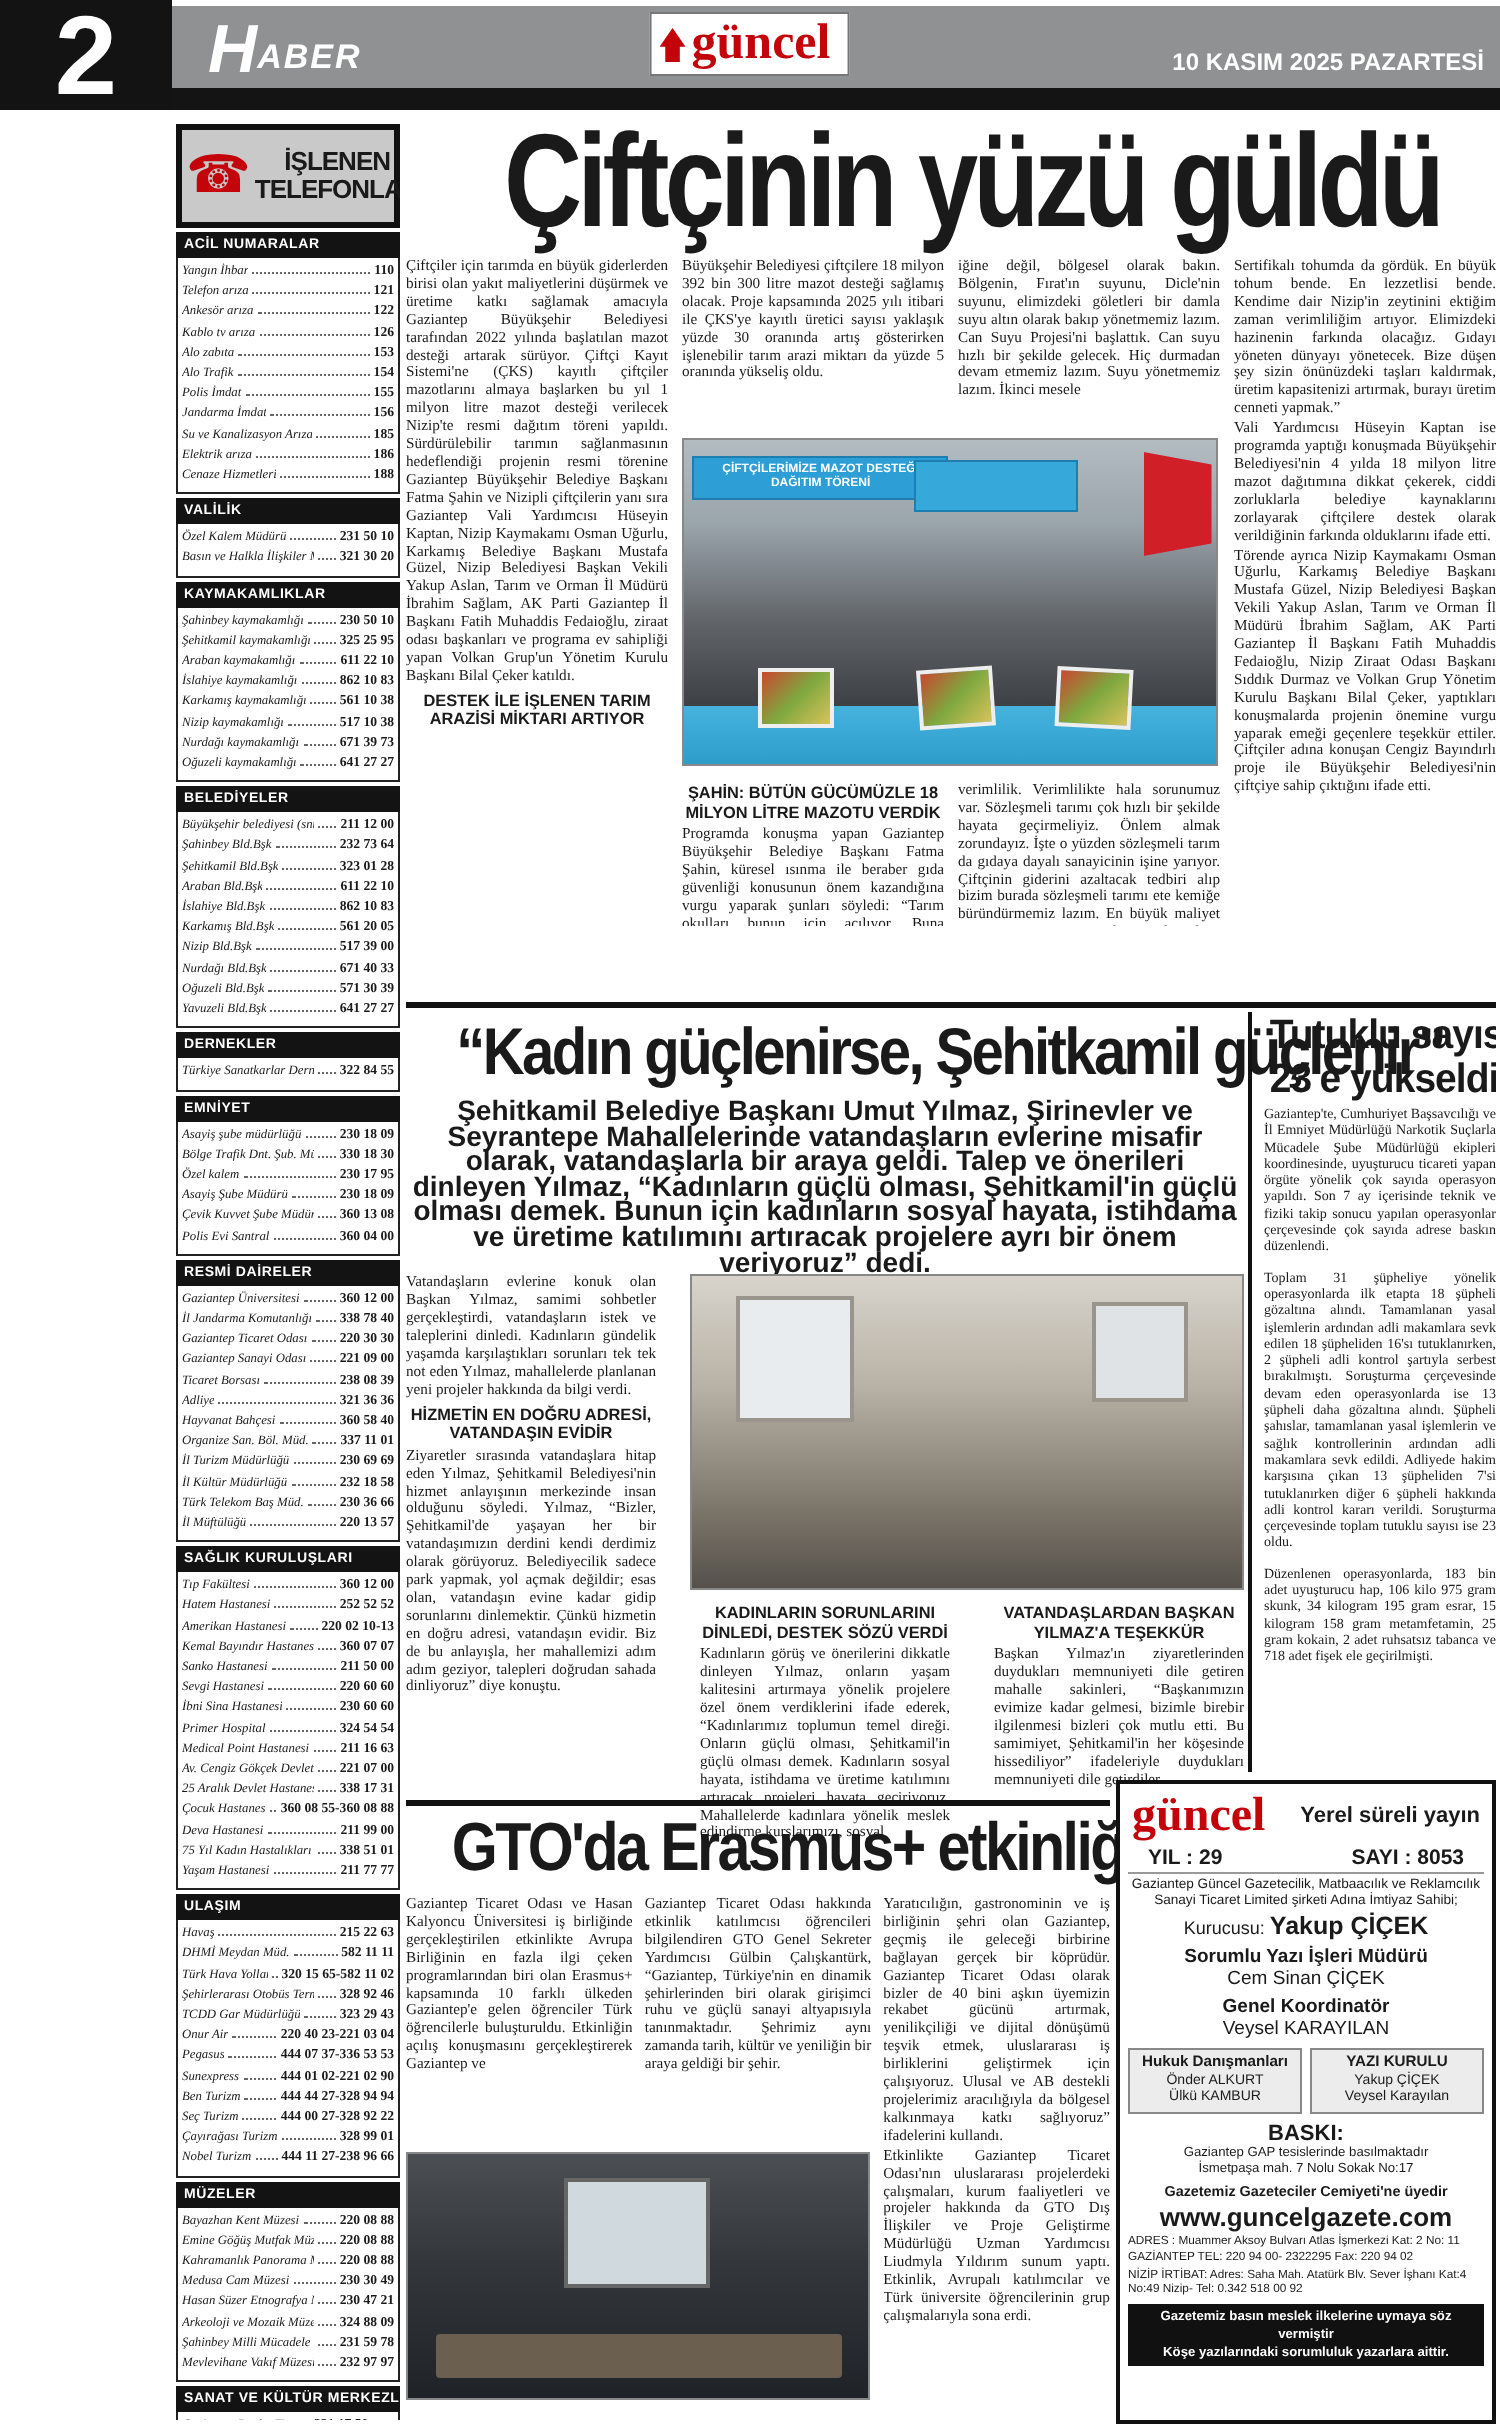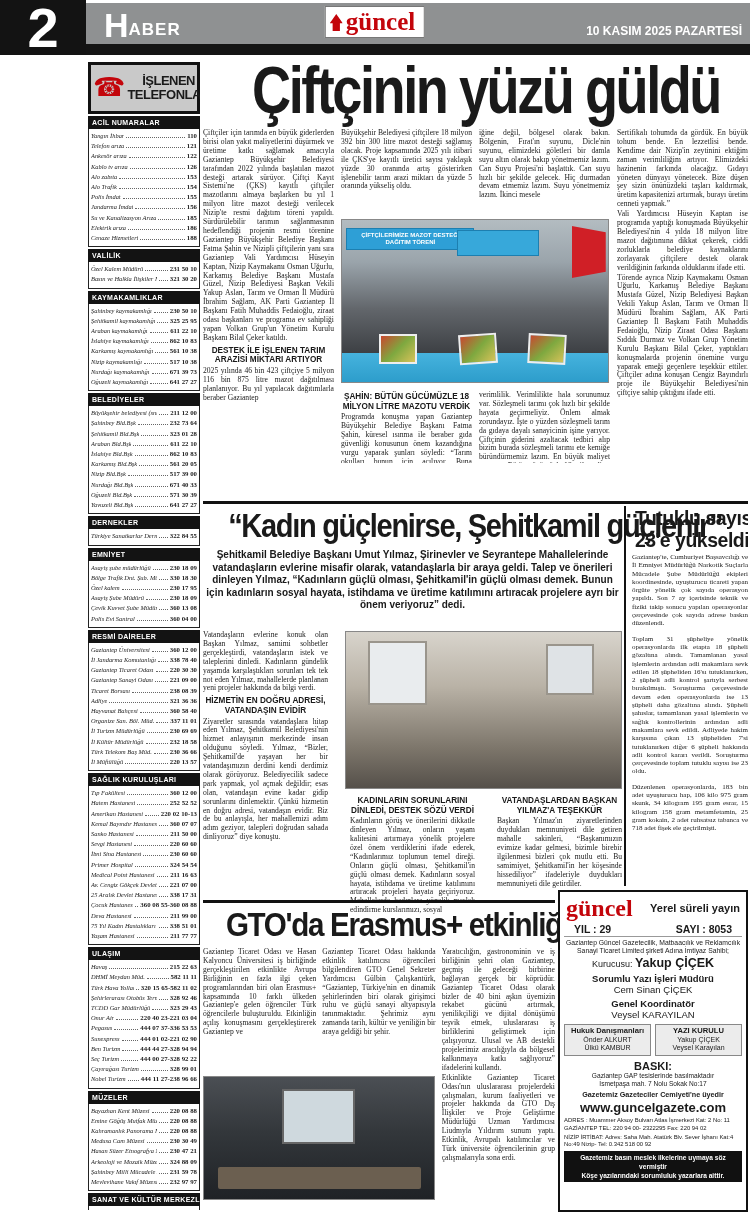--- a/index.html
+++ b/index.html
@@ -3,21 +3,21 @@
 <meta charset="utf-8">
 <style>
   html,body{margin:0;padding:0;background:#e7e7e7;}
   .page{position:relative;width:750px;height:1214px;background:#fff;overflow:hidden;
         font-family:"Liberation Serif",serif;color:#1a1a1a;margin:0 auto;}
   
   .tb-gray{position:absolute;left:86px;top:3px;width:664px;height:41px;background:#8f9192;}
   .tb-black{position:absolute;left:86px;top:44px;width:664px;height:11px;background:#141414;}
   .tb-num{position:absolute;left:0;top:0;width:86px;height:55px;background:#131313;color:#fff;
           font-family:"Liberation Sans",sans-serif;font-weight:bold;font-size:56px;line-height:55px;text-align:center;}
-  .tb-haber{position:absolute;left:104px;top:6px;color:#fff;font-family:"Liberation Sans",sans-serif;font-weight:bold;}
+  .tb-haber{position:absolute;left:104px;top:6px;color:#fff;font-family:"Liberation Sans",sans-serif;font-weight:bold;font-style:italic;}
   .tb-haber .h1{font-size:34px;vertical-align:-2px;}
   .tb-haber .h2{font-size:17px;letter-spacing:1px;}
   .tb-logo{position:absolute;left:50%;top:6px;transform:translateX(-50%);background:#fff;
            border:1px solid #777;padding:0 9px 1px 20px;}
   .tb-logo .word{color:#c3050b;font-family:"Liberation Serif",serif;font-weight:bold;font-size:25px;line-height:29px;}
   .logo-glyph{position:absolute;left:4px;top:7px;width:13px;height:17px;background:#c3050b;
               clip-path:polygon(50% 0,100% 55%,78% 55%,78% 100%,22% 100%,22% 55%,0 55%);}
   .tb-date{position:absolute;right:8px;top:24px;color:#fff;font-family:"Liberation Sans",sans-serif;
            font-weight:bold;font-size:12px;}
   
@@ -56,23 +56,23 @@
              text-align:center;padding:3px 2px;border:1px solid #1d7fb0;}
   .p1-banner2{position:absolute;right:26%;top:10px;width:30%;height:24px;background:#37a8da;border:1px solid #1d7fb0;}
   .p1-flag{position:absolute;right:2px;top:6px;width:34px;height:52px;background:#d01f26;
            clip-path:polygon(0 0,100% 12%,100% 88%,0 100%);}
   .p1-poster{position:absolute;width:34px;height:26px;background:linear-gradient(135deg,#c9482f 0%,#7ea83f 50%,#d8c35a 100%);
              border:2px solid #eee;bottom:18px;}
   
   .kadin{position:absolute;left:203px;top:508px;width:419px;}
   .kd-head{font-family:"Liberation Sans",sans-serif;font-weight:bold;font-size:33px;line-height:36px;
            letter-spacing:-1.5px;transform:scaleX(.88);transform-origin:center;text-align:center;white-space:nowrap;}
-  .kd-lead{margin-top:5px;font-family:"Liberation Sans",sans-serif;font-weight:bold;font-size:10px;
+  .kd-lead{margin-top:5px;font-family:"Liberation Sans",sans-serif;font-weight:bold;font-size:14px;
            line-height:12.6px;text-align:center;}
-  .kd-body{margin-top:19px;position:relative;display:flex;gap:22px;height:284px;overflow:hidden;}
+  .kd-body{margin-top:0;position:relative;display:flex;gap:22px;height:284px;overflow:hidden;}
   .kd-col{flex:1;overflow:hidden;}
   .kd-gap{height:162px;}
   .photo2{left:calc(33.4% + 2px);top:0;right:0;height:158px;
           background:linear-gradient(180deg,#d8d4cc 0%,#b9b2a6 35%,#7c756a 75%,#55504a 100%);}
   .p2-win{position:absolute;left:8%;top:6%;width:20%;height:38%;background:#e9ecee;border:2px solid #9a958c;}
   .p2-win2{position:absolute;right:10%;top:8%;width:16%;height:30%;background:#dfe3e6;border:2px solid #9a958c;}
   
   .vdiv{position:absolute;left:624px;top:506px;width:2px;height:380px;background:#111;}
   .tutuklu{position:absolute;left:632px;top:507px;width:116px;height:380px;overflow:hidden;}
   .tt-head{font-family:"Liberation Sans",sans-serif;font-weight:bold;font-size:20.5px;line-height:22px;
@@ -607,21 +607,20 @@
         </div>
       </div>
   </div>
 
   <div class="mazot">
     <div class="mz-head">Çiftçinin yüzü güldü</div>
     <div class="mz-body body-txt">
       <div class="mz-col">
         <p style="margin:0">Çiftçiler için tarımda en büyük giderlerden birisi olan yakıt maliyetlerini düşürmek ve üretime katkı sağlamak amacıyla Gaziantep Büyükşehir Belediyesi tarafından 2022 yılında başlatılan mazot desteği artarak sürüyor. Çiftçi Kayıt Sistemi'ne (ÇKS) kayıtlı çiftçiler mazotlarını almaya başlarken bu yıl 1 milyon litre mazot desteği verilecek Nizip'te resmi dağıtım töreni yapıldı. Sürdürülebilir tarımın sağlanmasının hedeflendiği projenin resmi törenine Gaziantep Büyükşehir Belediye Başkanı Fatma Şahin ve Nizipli çiftçilerin yanı sıra Gaziantep Vali Yardımcısı Hüseyin Kaptan, Nizip Kaymakamı Osman Uğurlu, Karkamış Belediye Başkanı Mustafa Güzel, Nizip Belediyesi Başkan Vekili Yakup Aslan, Tarım ve Orman İl Müdürü İbrahim Sağlam, AK Parti Gaziantep İl Başkanı Fatih Muhaddis Fedaioğlu, ziraat odası başkanları ve programa ev sahipliği yapan Volkan Grup'un Yönetim Kurulu Başkanı Bilal Çeker katıldı.</p>
         <div class="subhd">DESTEK İLE İŞLENEN TARIM ARAZİSİ MİKTARI ARTIYOR</div>
-        <p style="margin:0">2025 yılında 46 bin 423 çiftçiye 5 milyon 116 bin 875 litre mazot dağıtılması planlanıyor. Bu yıl yapılacak dağıtımlarla beraber Gaziantep</p>
       </div>
       <div class="mz-col">
         <div class="mz-top">Büyükşehir Belediyesi çiftçilere 18 milyon 392 bin 300 litre mazot desteği sağlamış olacak. Proje kapsamında 2025 yılı itibari ile ÇKS'ye kayıtlı üretici sayısı yaklaşık yüzde 30 oranında artış gösterirken işlenebilir tarım arazi miktarı da yüzde 5 oranında yükseliş oldu.</div>
         <div class="mz-gap"></div>
         <div class="subhd">ŞAHİN: BÜTÜN GÜCÜMÜZLE 18 MİLYON LİTRE MAZOTU VERDİK</div>
         <p style="margin:0">Programda konuşma yapan Gaziantep Büyükşehir Belediye Başkanı Fatma Şahin, küresel ısınma ile beraber gıda güvenliği konusunun önem kazandığına vurgu yaparak şunları söyledi: “Tarım okulları bunun için açılıyor. Buna hazırlıklı olmamız gerekiyor. Bu şehri de buna hazırlamamız gerekiyor. Birincisi su. O yüzden şehir milliyetçil-</p>
       </div>
       <div class="mz-col">
         <div class="mz-top">iğine değil, bölgesel olarak bakın. Bölgenin, Fırat'ın suyunu, Dicle'nin suyunu, elimizdeki göletleri bir damla suyu altın olarak bakıp yönetmemiz lazım. Can Suyu Projesi'ni başlattık. Can suyu hızlı bir şekilde gelecek. Hiç durmadan devam etmemiz lazım. Suyu yönetmemiz lazım. İkinci mesele</div>
         <div class="mz-gap"></div>

